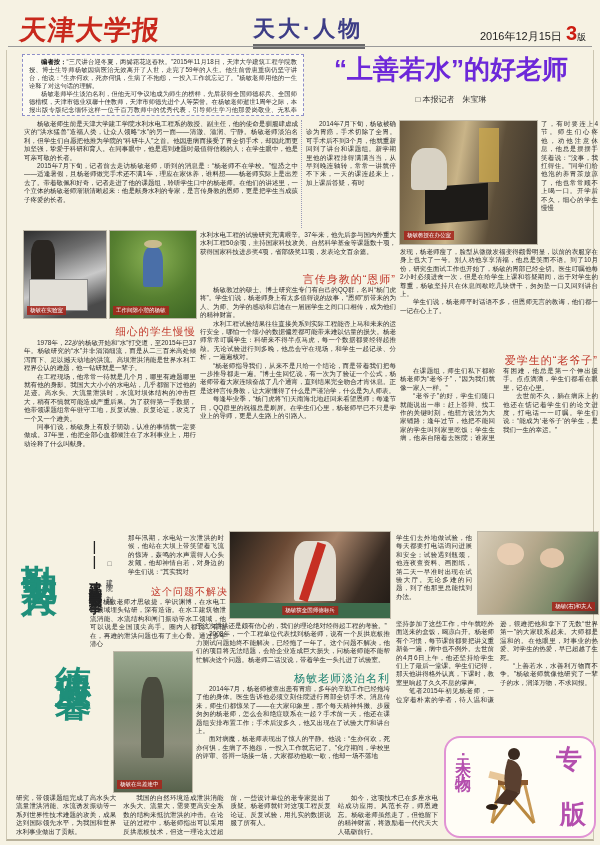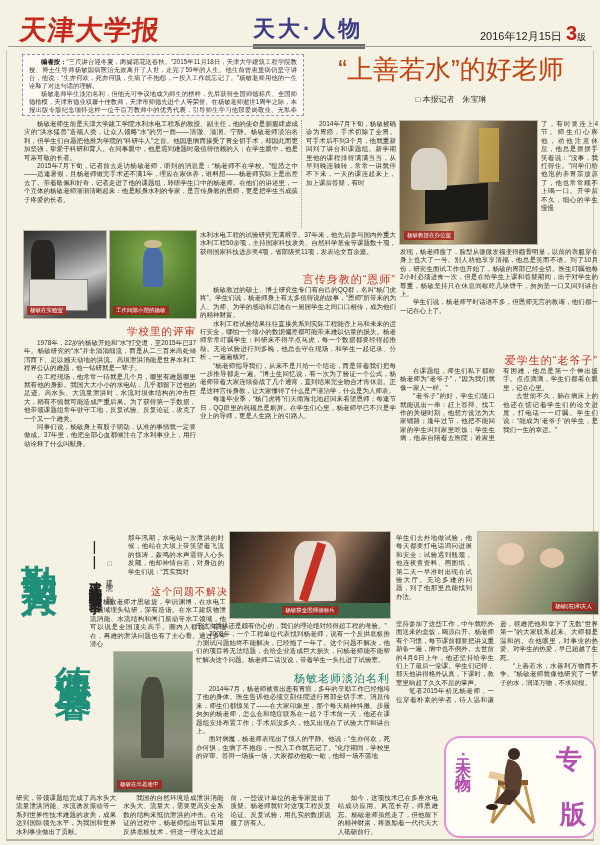--- a/index.html
+++ b/index.html
@@ -17,21 +17,21 @@
   .sect-title{position:absolute;left:253px;top:14px;font-size:22px;font-weight:bold;color:#3d3d86;letter-spacing:3px;}
   .dateline{position:absolute;right:14px;top:22px;font-size:11px;color:#222;}
   .dateline .pg{font-size:20px;font-weight:bold;color:#cc1d12;margin-left:4px;}
   .dateline .pu{font-size:9px;color:#222;}
   .rule-thin{position:absolute;left:8px;right:8px;top:46px;border-top:1.5px solid #9a9a9a;}
   .rule-thick{position:absolute;left:253px;top:44px;width:112px;height:5px;background:#6a6a6a;}
   .edbox{position:absolute;left:22px;top:54px;width:268px;height:54px;border:1px dashed #8e8ec8;background:#fcfaf2;padding:3px 6px;font-size:6.3px;line-height:8px;text-align:justify;color:#333;overflow:hidden;}
   .edbox p{margin:0;text-indent:12px;}
   .edbox .edlbl{font-weight:bold;color:#111;}
   .hl{position:absolute;left:306px;top:52px;width:290px;text-align:center;}
-  .hl .t{font-size:26px;font-weight:normal;color:#c2410c;letter-spacing:0px;white-space:nowrap;}
+  .hl .t{font-size:26px;font-weight:bold;color:#6d28d9;letter-spacing:0px;white-space:nowrap;}
   .hl .s{font-size:14px;font-weight:bold;color:#151515;margin-top:5px;}
   .hl .b{font-size:8px;color:#333;margin-top:7px;}
   .vt{position:absolute;writing-mode:vertical-rl;font-weight:bold;color:#1f8f7a;font-size:36px;letter-spacing:6px;font-family:"Liberation Serif",serif;}
   .vsub{position:absolute;writing-mode:vertical-rl;font-size:13px;font-weight:bold;color:#222;letter-spacing:2px;}
   .vbyl{position:absolute;writing-mode:vertical-rl;font-size:7px;color:#555;letter-spacing:2px;}
   .colophon{position:absolute;left:444px;top:736px;width:148px;height:98px;background:#fffdf6;border:2px solid #e193d4;border-radius:16px;}
   .colophon .ctitle{position:absolute;left:6px;top:8px;writing-mode:vertical-rl;font-size:16px;font-weight:bold;color:#b44fae;letter-spacing:3px;}
   .colophon .big{position:absolute;font-size:26px;font-weight:bold;color:#b44fae;font-family:"Liberation Serif",serif;}
 </style>
 </head>
@@ -88,21 +88,21 @@
 <div class="photo" style="left:24px;top:231px;width:82px;height:87px;background:linear-gradient(160deg,#2f2f2f,#6e6e6e 30%,#c9c9c9 58%,#4a4a4a 85%);">
   <div style="position:absolute;left:8%;top:10%;width:30%;height:55%;background:#2a2622;border-radius:30% 30% 0 0;"></div>
   <div style="position:absolute;left:6%;bottom:8%;width:70%;height:34%;background:#e3e0d8;border:1px solid #888;"></div>
   <span class="cap" style="left:3px;bottom:3px;">杨敏在实验室</span>
 </div>
 <div class="photo" style="left:110px;top:231px;width:86px;height:87px;background:radial-gradient(circle at 50% 30%,#8bb254,#567f30 55%,#3c6424 100%);">
   <div style="position:absolute;left:38%;top:18%;width:24%;height:46%;background:#4a6fa8;border-radius:35% 35% 10% 10%;"></div>
   <div style="position:absolute;left:40%;top:10%;width:20%;height:10%;background:#c9bb8e;border-radius:50%;"></div>
   <span class="cap" style="left:3px;bottom:3px;">工作间隙小憩的杨敏</span>
 </div>
-<div class="rh" style="left:24px;top:325px;width:172px;font-size:10.5px;">学校里的评审</div>
+<div class="rh" style="left:24px;top:325px;width:172px;font-size:10.5px;">细心的学生慢慢</div>
 <div class="txt" style="left:24px;top:339px;width:172px;height:191px;">
   <p>1978年，22岁的杨敏开始和“水”打交道，至2015年已37年。杨敏研究的“水”并非涓涓细流，而是从二三百米高处倾泻而下、足以撼天动地的洪流。高坝泄洪消能是世界水利工程界公认的难题，他一钻研就是一辈子。</p>
   <p>在工程现场，他常常一待就是几个月，哪里有难题哪里就有他的身影。我国大大小小的水电站，几乎都留下过他的足迹。高水头、大流量泄洪时，水流对坝体结构的冲击巨大，稍有不慎就可能造成严重后果。为了获得第一手数据，他带领课题组常年驻守工地，反复试验、反复论证，攻克了一个又一个难关。</p>
   <p>同事们说，杨敏身上有股子韧劲，认准的事情就一定要做成。37年里，他把全部心血都倾注在了水利事业上，用行动诠释了什么叫献身。</p>
 </div>
 
 <div class="txt cont" style="left:200px;top:231px;width:196px;height:39px;">
   <p>水利水电工程的试验研究充满艰辛。37年来，他先后参与国内外重大水利工程50余项，主持国家科技攻关、自然科学基金等课题数十项，获得国家科技进步奖4项，省部级奖11项，发表论文百余篇。</p>
 </div>
 <div class="rh" style="left:200px;top:272px;width:196px;">言传身教的“恩师”</div>

